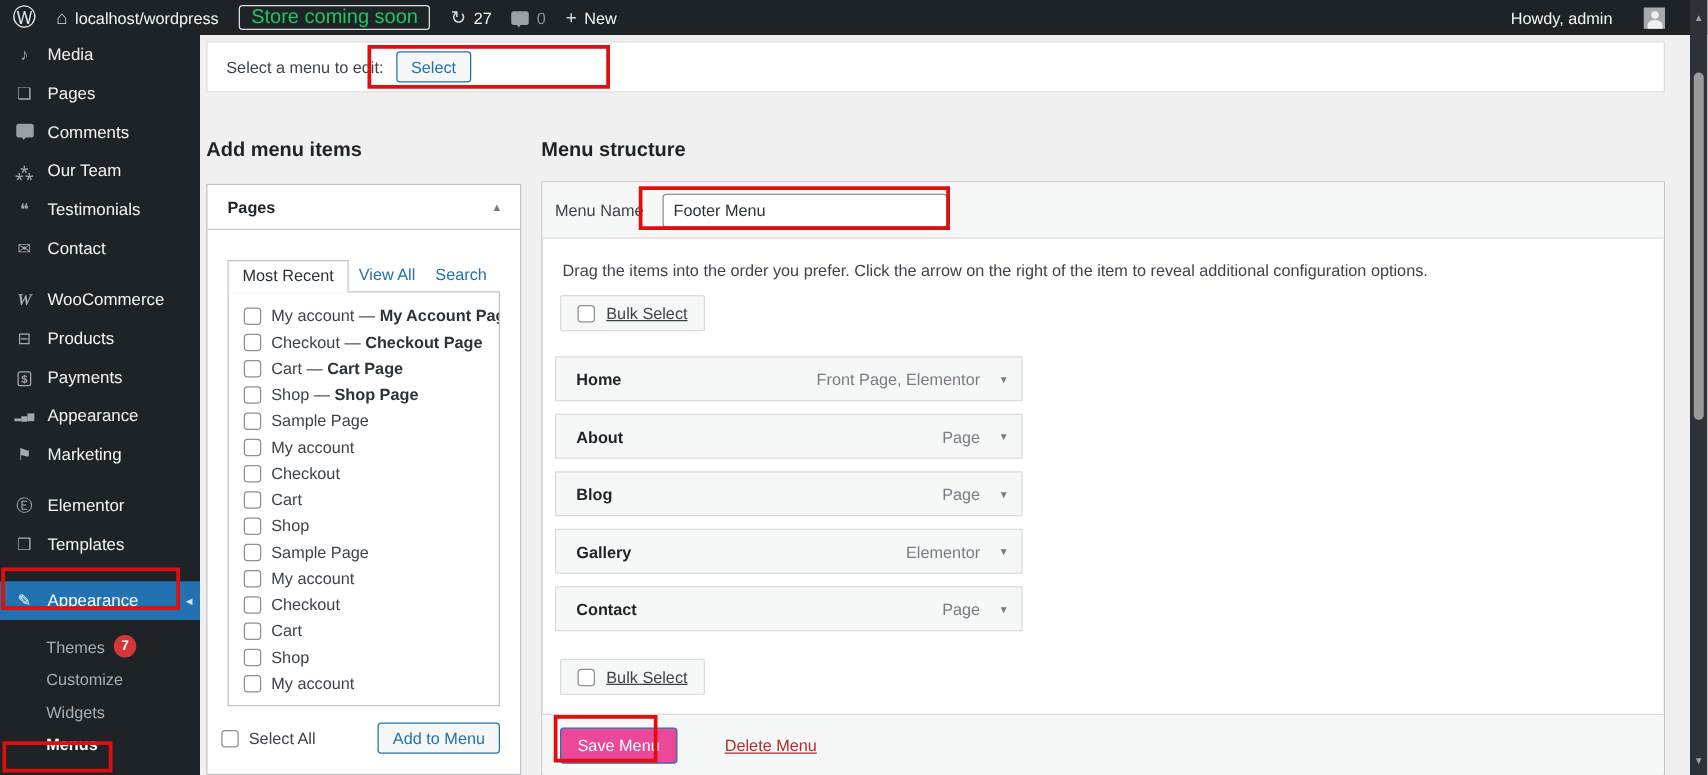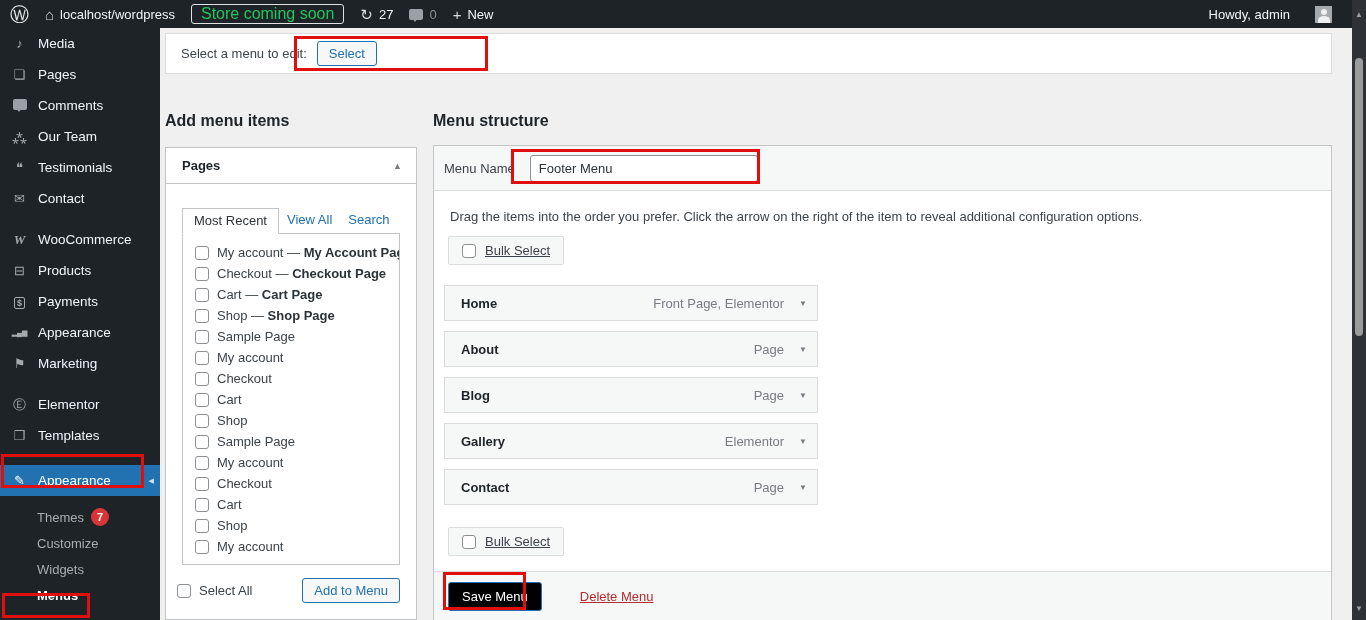--- a/index.html
+++ b/index.html
@@ -116,21 +116,21 @@
   }
   .menu-bar .title { font-weight:bold; color:#1d2327; }
   .menu-bar .meta { margin-left:auto; color:#787c82; }
   .bar-arrow { font-size:8px; color:#787c82; margin-left:15px; cursor:pointer; }
   .mn-footer {
     position:absolute; left:0; top:425px; width:100%; height:50px;
     background:#f6f7f7; border-top:1px solid #dcdcde;
     display:flex; align-items:center; padding-left:14px;
   }
   .btn-primary {
-    background:#000000; border:1px solid #2271b1; border-radius:3px; color:#fff;
+    background:#ec4899; border:1px solid #2271b1; border-radius:3px; color:#fff;
     font-size:13px; padding:6px 13px; cursor:pointer; font-family:inherit;
   }
   a.delete-link { color:#b32d2e; text-decoration:underline; margin-left:38px; cursor:pointer; }
 
   
   .anno { border:3px solid #e10e0e; pointer-events:none; z-index:100; }
 
   
   #scrollbar { right:0; top:0; width:14px; height:620px; background:#2e3236; z-index:200; }
   .sb-thumb { position:absolute; left:3px; top:58px; width:8px; height:278px; background:#9b9b9b; border-radius:5px; cursor:pointer; }

